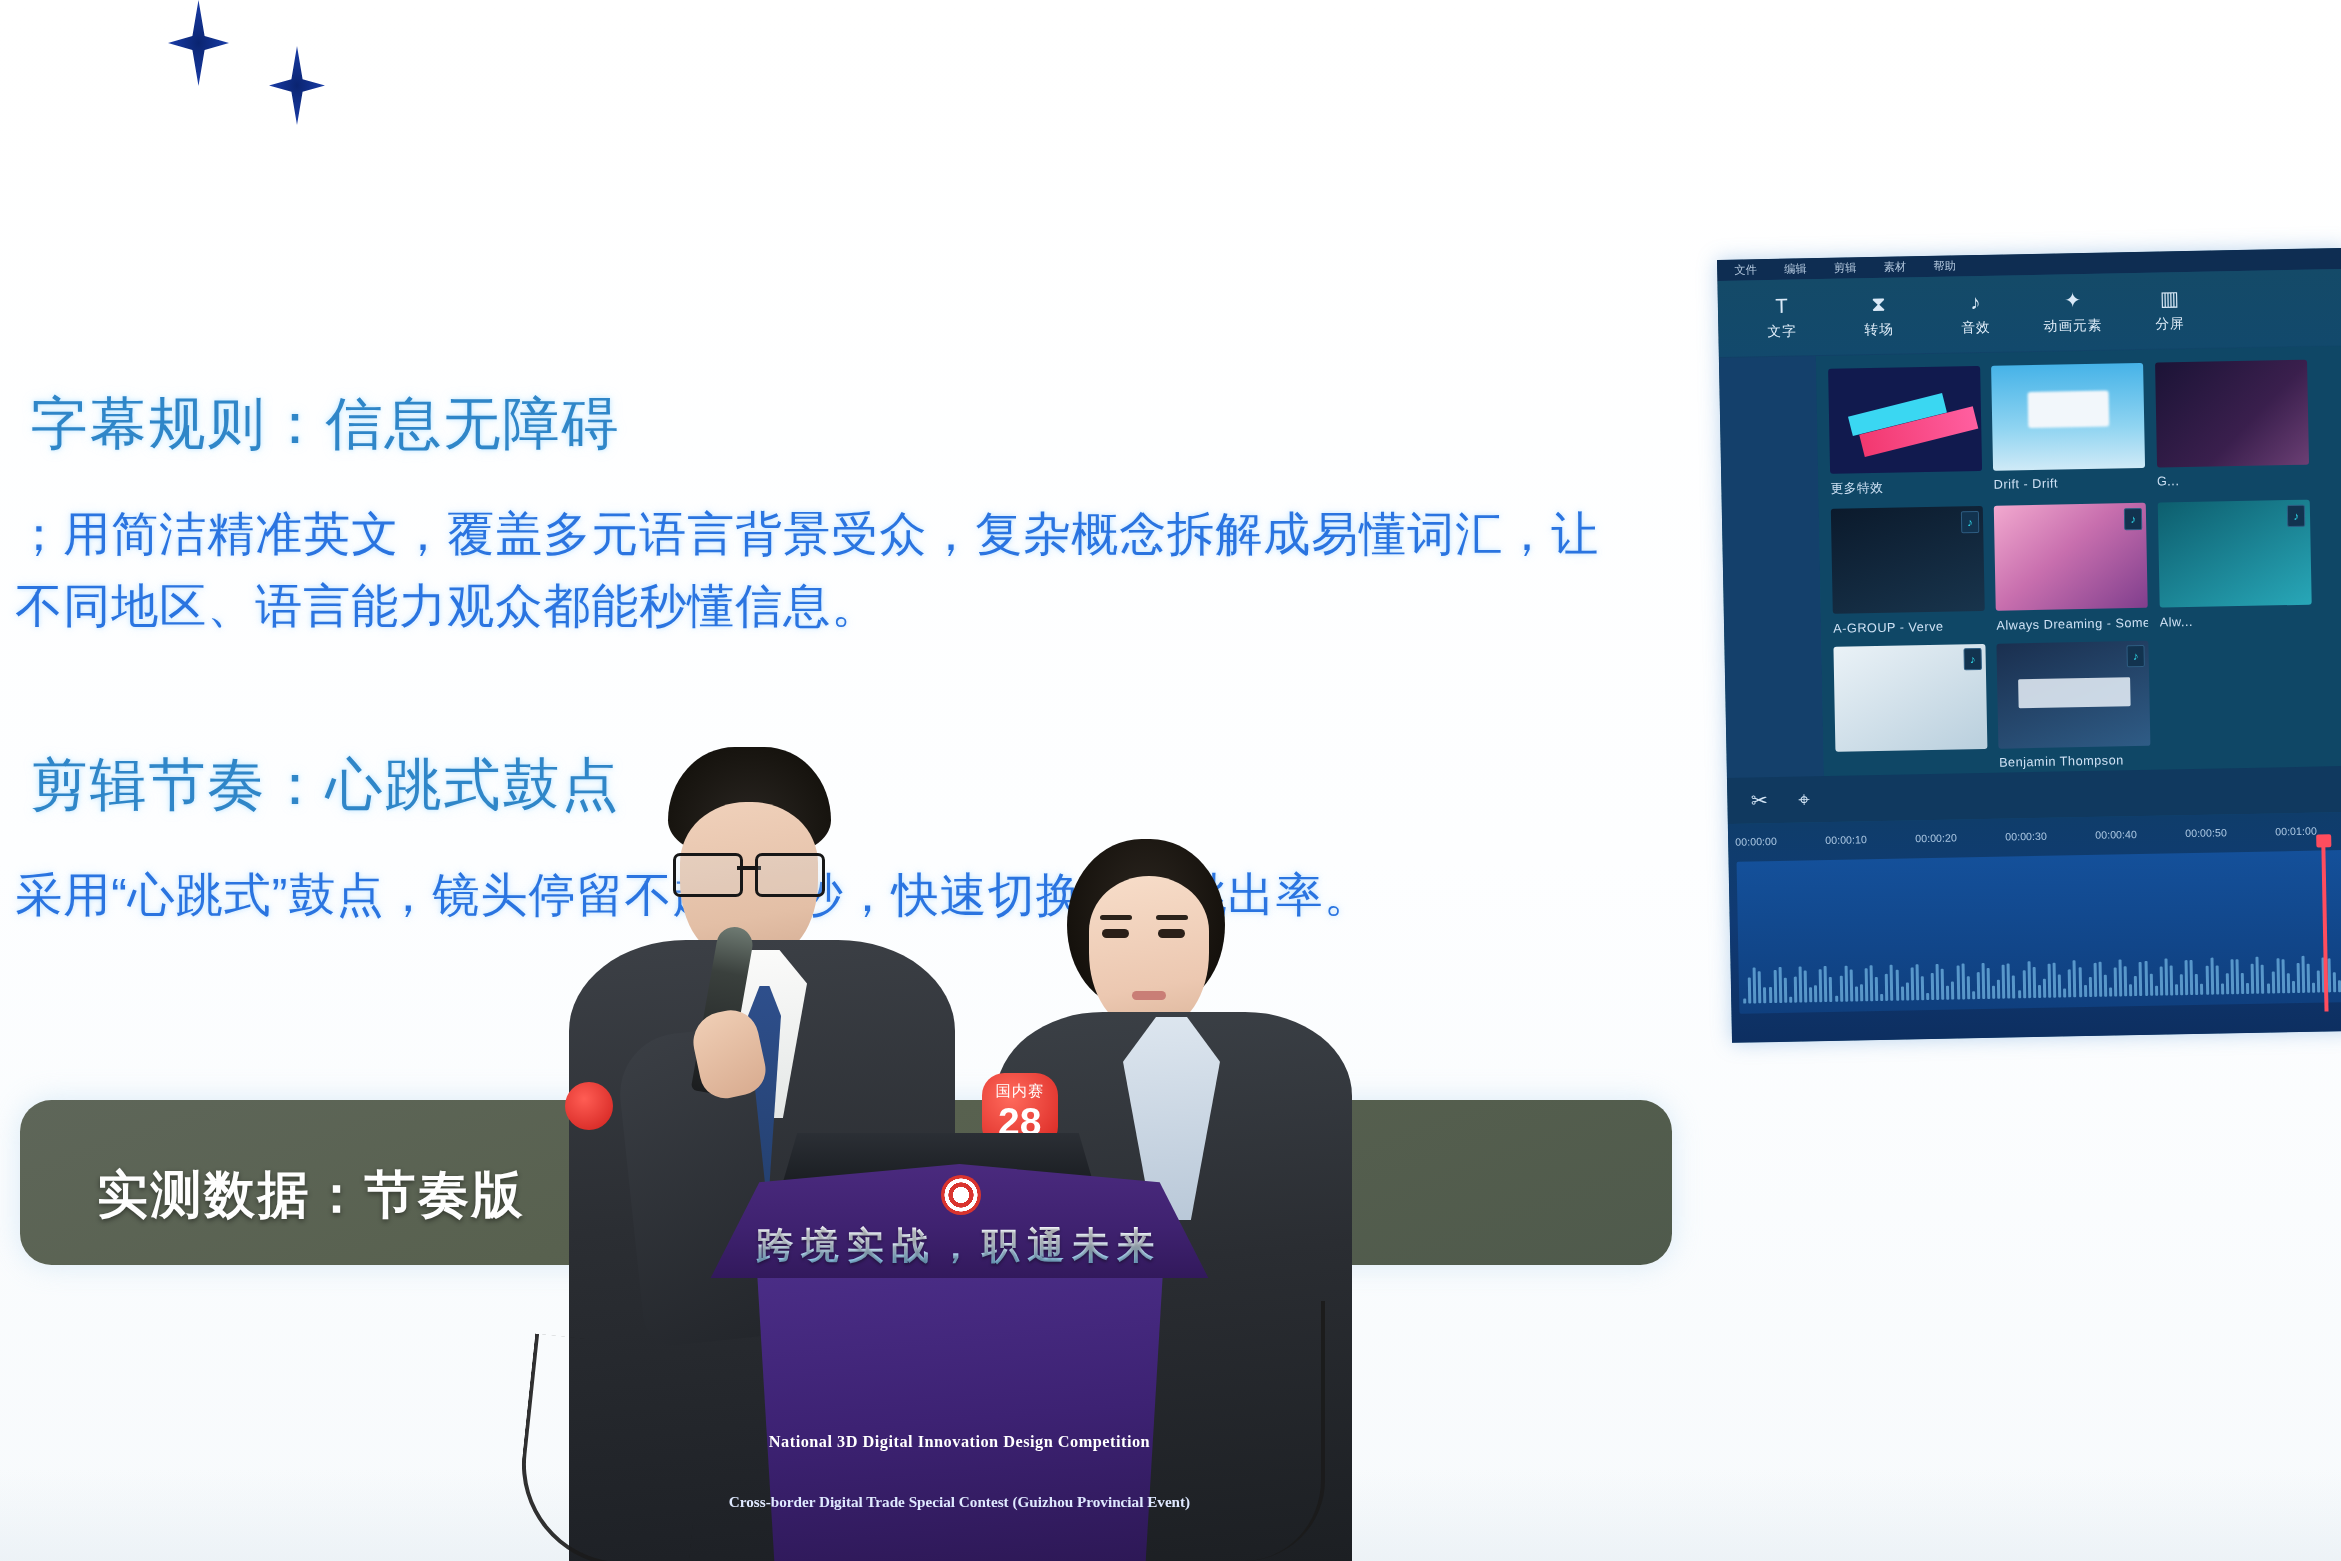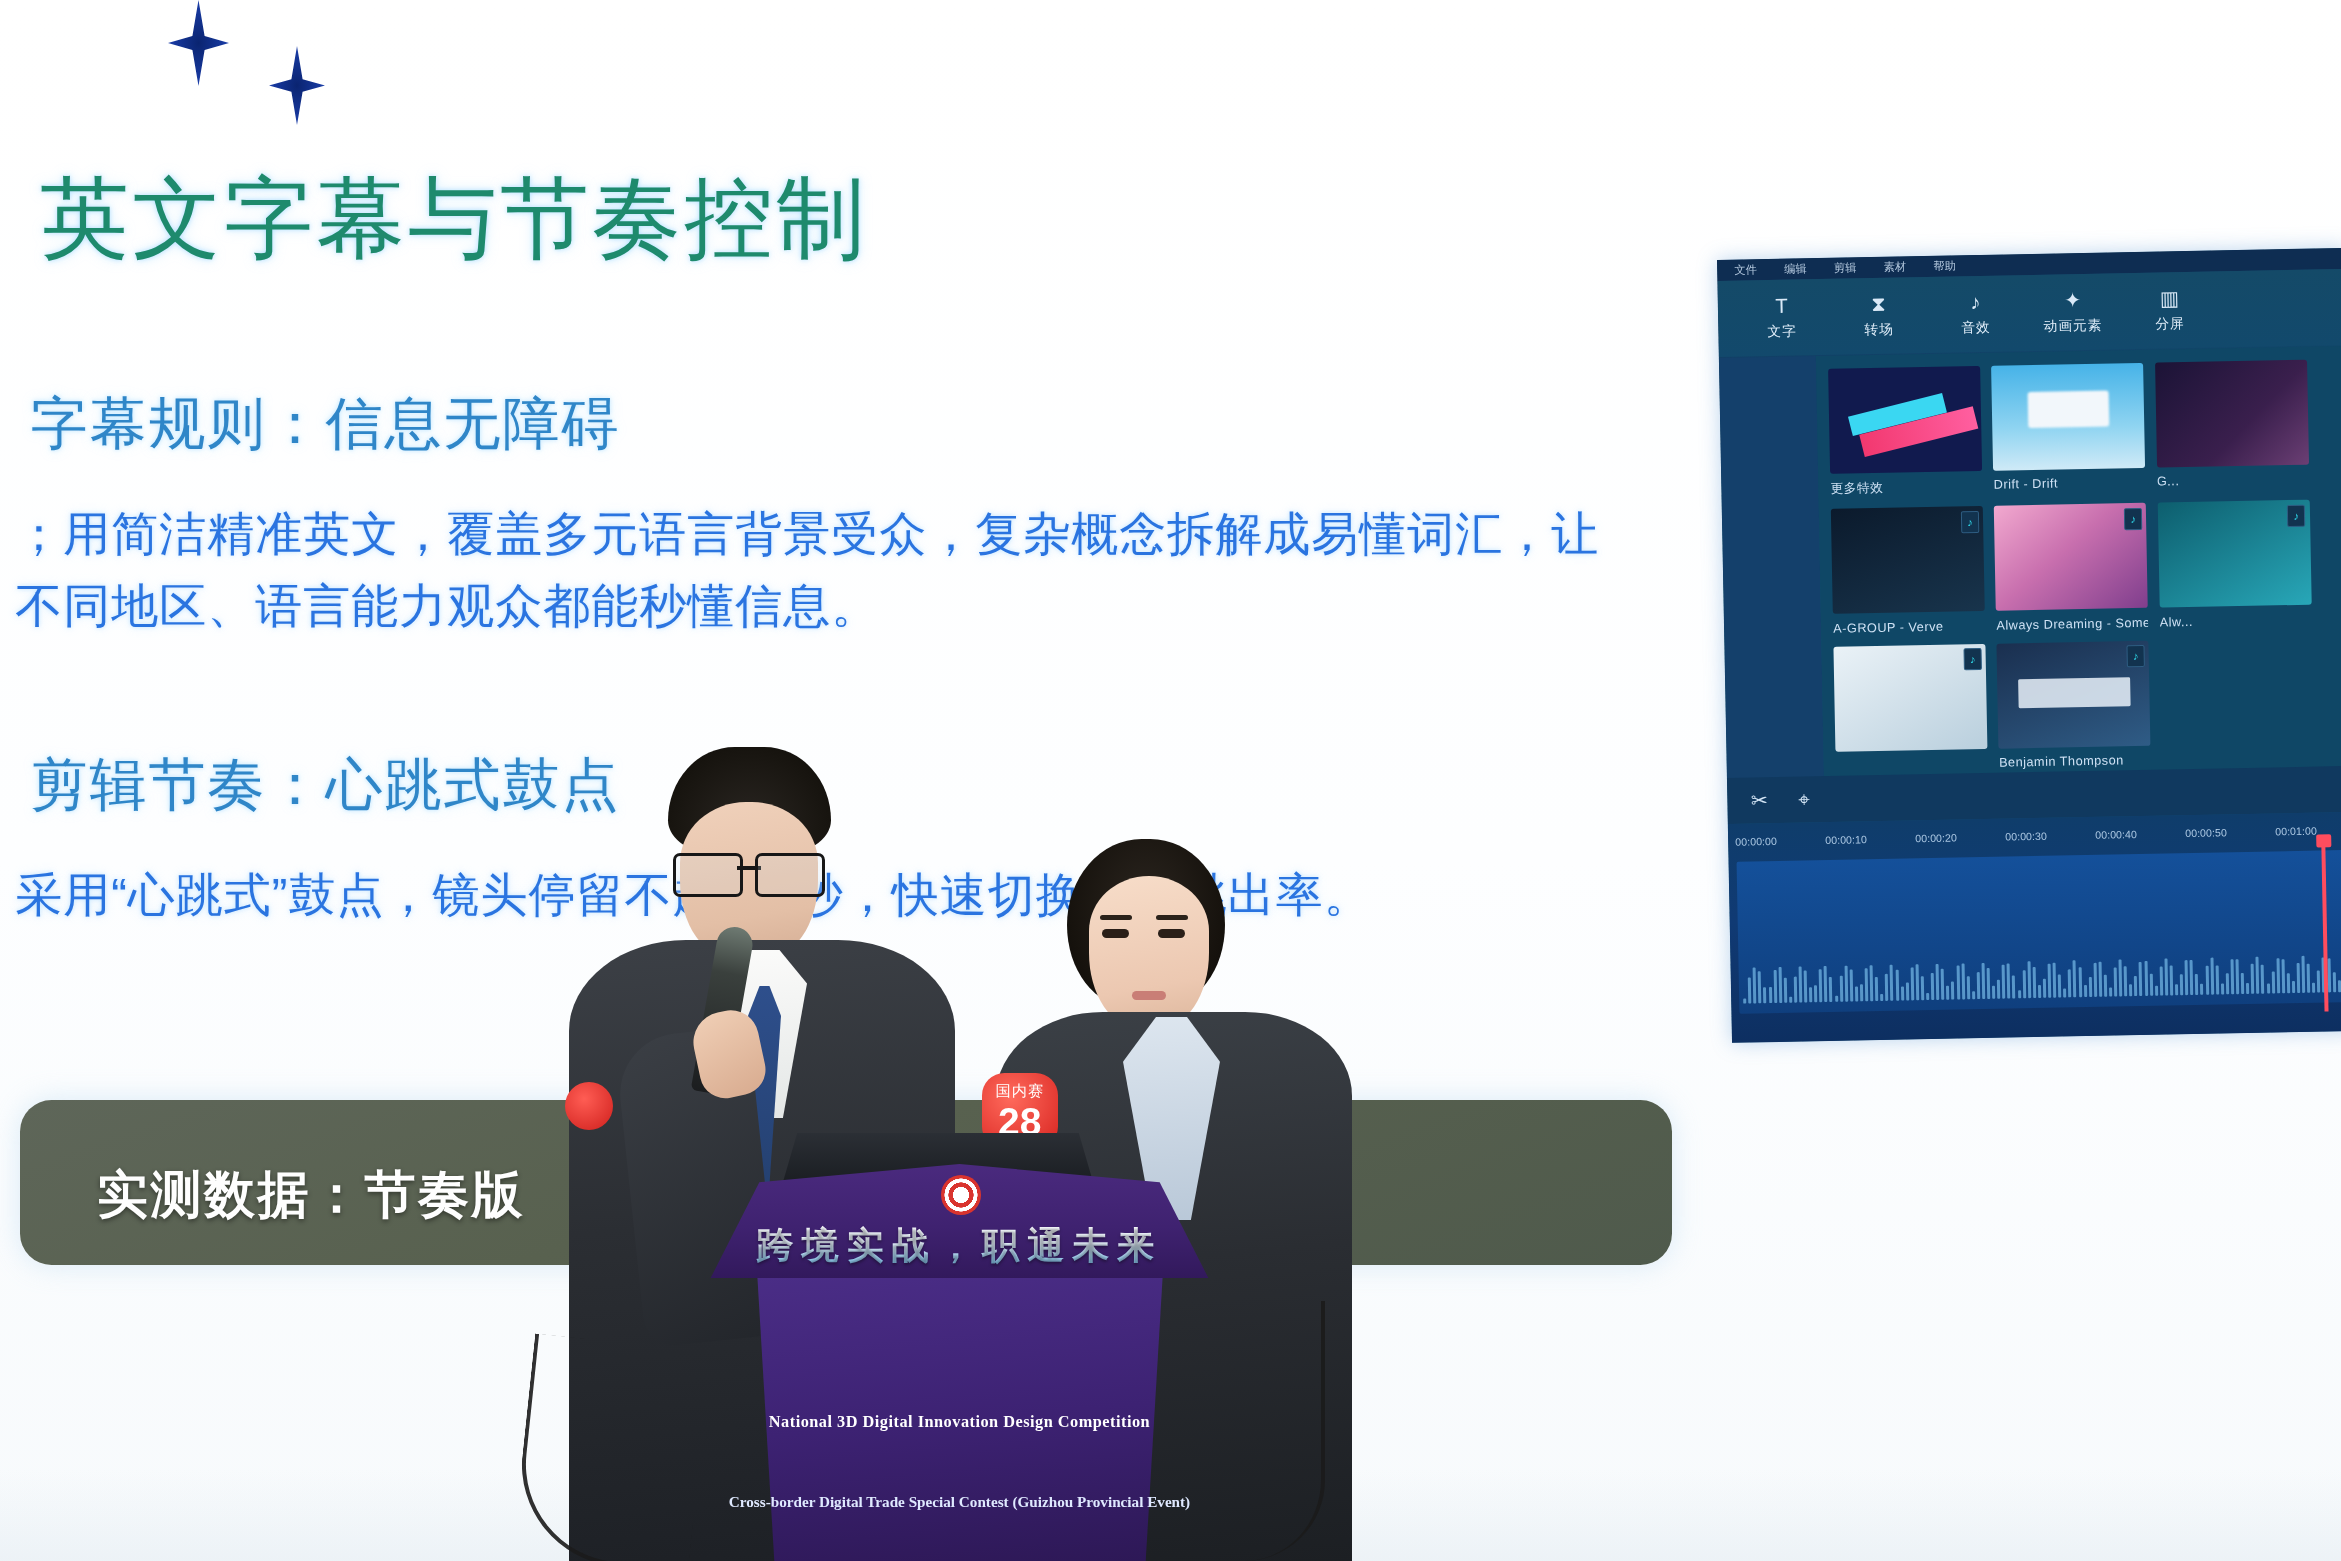--- a/index.html
+++ b/index.html
@@ -190,21 +190,21 @@
       text-shadow:0 1.5px 3px rgba(0,0,0,.35);}
   #podium-body{position:absolute;left:60px;top:114px;width:422px;height:283px;
       background:linear-gradient(175deg,#4a2d86 0%,#3d2273 50%,#2d1856 100%);
       clip-path:polygon(2% 0,98% 0,94% 100%,6% 100%);}
   #pd-pill{position:absolute;left:0;top:184px;width:541px;text-align:center;}
   #pd-pill span{display:inline-block;background:#e8402f;border-radius:15.2px;
       padding:5.1px 17.3px;font-size:23.4px;color:#fff;font-weight:700;letter-spacing:0.5px;}
   .pd-line{position:absolute;left:0;width:541px;text-align:center;color:#fff;}
   #pd-l1{top:230px;font-size:28.5px;font-weight:700;letter-spacing:1.5px;
       text-shadow:0 1.5px 3.6px rgba(0,0,0,.5);}
-  #pd-l2{top:248px;font-size:16.3px;font-weight:700;letter-spacing:0.5px;
+  #pd-l2{top:268px;font-size:16.3px;font-weight:700;letter-spacing:0.5px;
       font-family:"Liberation Serif","DejaVu Serif",serif;}
   #pd-l3{top:293px;font-size:28.5px;font-weight:700;letter-spacing:1.5px;
       background:linear-gradient(180deg,#ffffff 0%,#d8ecff 40%,#55a8e2 100%);
       -webkit-background-clip:text;background-clip:text;color:transparent;}
   #pd-l4{top:329px;font-size:15.2px;font-weight:700;
       font-family:"Liberation Serif","DejaVu Serif",serif;color:#dfe9ff;}
 
   
   #laptop{position:absolute;left:778px;top:1133px;width:320px;height:66px;
       background:linear-gradient(180deg,#2b2f35,#15181c);
@@ -221,21 +221,20 @@
       background:linear-gradient(180deg,rgba(255,255,255,0) 0%,rgba(228,236,242,.55) 100%);}
 </style>
 </head>
 <body>
 
 <div id="slide">
 
   <div class="sparkle sp-a"></div>
   <div class="sparkle sp-b"></div>
 
-  <div id="slide-title">英文字幕与节奏控制</div>
 
   <div class="sub-head" id="sub-1">字幕规则：信息无障碍</div>
   <div class="body-par" id="par-1">；用简洁精准英文，覆盖多元语言背景受众，复杂概念拆解成易懂词汇，让不同地区、语言能力观众都能秒懂信息。</div>
 
   <div class="sub-head" id="sub-2">剪辑节奏：心跳式鼓点</div>
   <div class="body-par" id="par-2">采用“心跳式”鼓点，镜头停留不超过2秒，快速切换降低跳出率。</div>
 
   <div id="callout"></div>
   <div id="callout-text">实测数据：节奏版</div>
 

